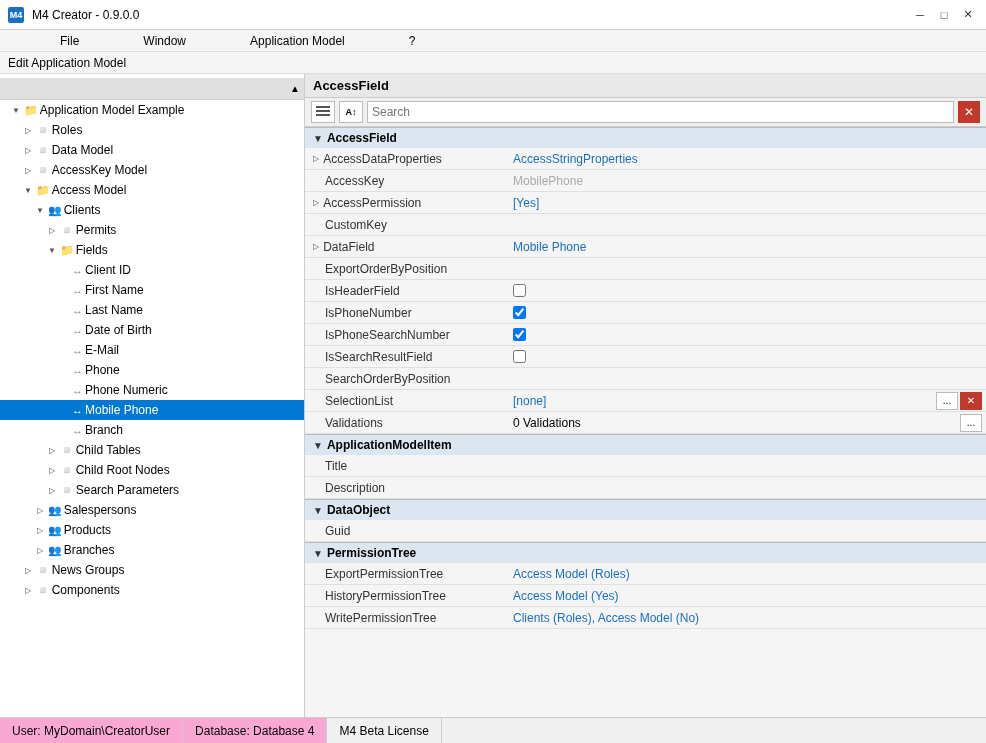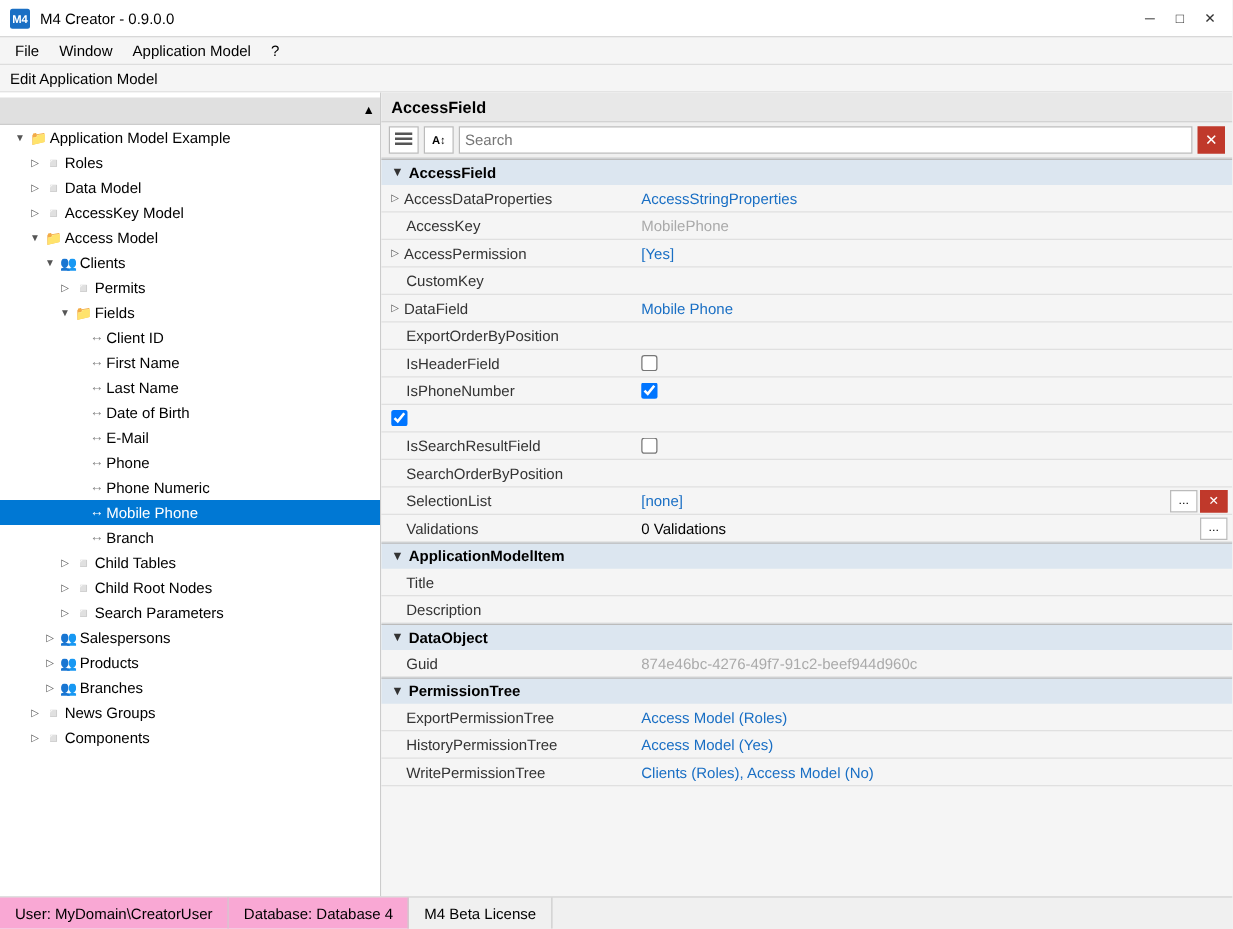--- a/index.html
+++ b/index.html
@@ -7,21 +7,21 @@
 
     
     #titlebar { background: #fff; height: 30px; display: flex; align-items: center; padding: 0 8px; border-bottom: 1px solid #ccc; justify-content: space-between; }
     #titlebar-left { display: flex; align-items: center; gap: 8px; }
     #titlebar-logo { width: 16px; height: 16px; background: #1a6fc4; border-radius: 2px; display: flex; align-items: center; justify-content: center; color: white; font-size: 9px; font-weight: bold; }
     #titlebar-controls { display: flex; gap: 4px; }
     .title-btn { width: 20px; height: 20px; display: flex; align-items: center; justify-content: center; cursor: pointer; font-size: 11px; color: #333; }
 
     
     #menubar { background: #f5f5f5; height: 22px; display: flex; align-items: center; padding: 0 4px; border-bottom: 1px solid #ddd; }
-    .menu-item { padding: 2px 8px; cursor: pointer; font-size: 12px; }
+    .menu-item { padding: 2px 8px; cursor: pointer; font-size: 12px; margin-left: 48px; }
 
     
     #breadcrumb { background: #f5f5f5; height: 22px; display: flex; align-items: center; padding: 0 8px; border-bottom: 1px solid #ddd; font-size: 12px; }
 
     
     #main { display: flex; height: calc(743px - 30px - 22px - 22px - 26px); }
 
     
     #left-panel { width: 305px; background: #fff; border-right: 1px solid #ccc; overflow-y: auto; padding: 4px 0; }
 
@@ -293,20 +293,21 @@
         <input type="checkbox" style="">
       </div>
     </div>
     <div class="prop-row">
       <div class="prop-key">IsPhoneNumber</div>
       <div class="prop-value">
         <input type="checkbox" checked="" style="">
       </div>
     </div>
     <div class="prop-row">
+      <div class="prop-key">IsPhoneSearchNumber</div>
       <div class="prop-value">
         <input type="checkbox" checked="" style="">
       </div>
     </div>
     <div class="prop-row">
       <div class="prop-key">IsSearchResultField</div>
       <div class="prop-value">
         <input type="checkbox" style="">
       </div>
     </div>
@@ -342,21 +343,20 @@
       <div class="prop-key">Description</div>
       <div class="prop-value"></div>
     </div>
 
     <div class="section-header">
       <span class="section-toggle">▼</span>
       <span>DataObject</span>
     </div>
     <div class="prop-row">
       <div class="prop-key">Guid</div>
-      <div class="prop-value muted">874e46bc-4276-49f7-91c2-beef944d960c</div>
     </div>
 
     <div class="section-header">
       <span class="section-toggle">▼</span>
       <span>PermissionTree</span>
     </div>
     <div class="prop-row">
       <div class="prop-key">ExportPermissionTree</div>
       <div class="prop-value blue-link">Access Model (Roles)</div>
     </div>

